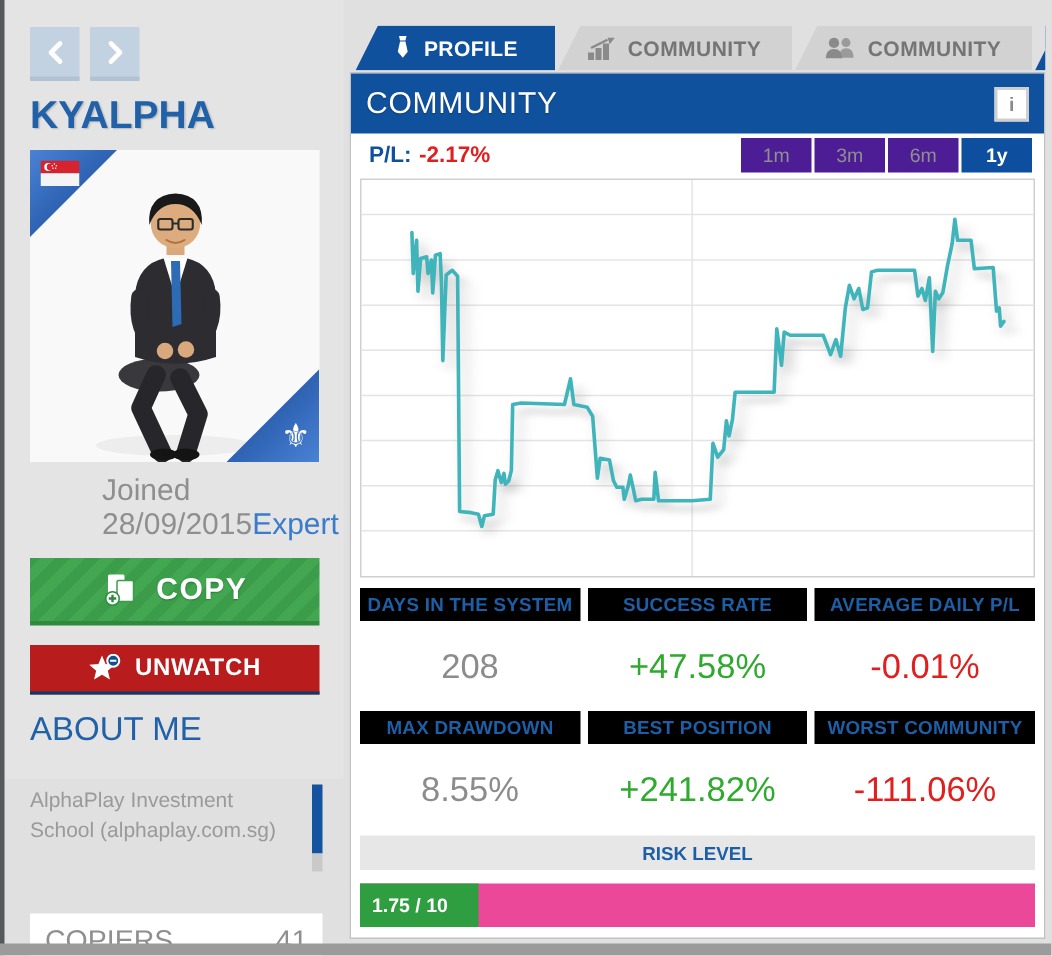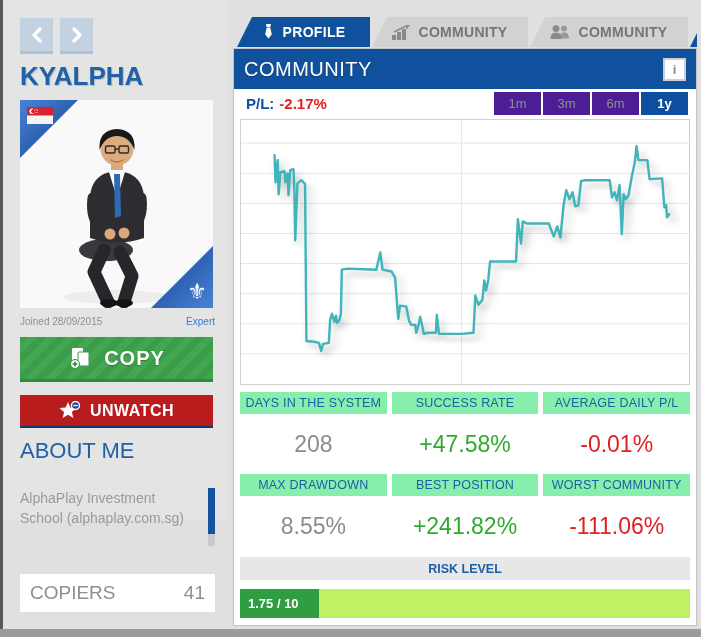--- a/index.html
+++ b/index.html
@@ -12,21 +12,21 @@
   .sidebar{position:absolute;left:3px;top:0;width:226px;height:519px;background:#e4e4e4;box-sizing:border-box;padding:18px 14px 0 17px;}
   .nav-arrows{display:flex;gap:7px;}
   .arrow-btn{width:33px;height:33px;background:#c3d2e0;border-bottom:3px solid #b2c2d2;display:flex;align-items:center;justify-content:center;cursor:pointer;}
   .username{margin-top:7px;font-size:26px;font-weight:bold;color:#2061a8;text-shadow:1px 1px 1px rgba(0,0,0,0.18);}
   .photo{position:relative;margin-top:8px;width:193px;height:208px;background:#f9f9f9;overflow:hidden;}
   .corner{position:absolute;}
   .corner.tl{left:0;top:0;width:58px;height:58px;background:linear-gradient(135deg,#4a82d4 0%,#1d4f9f 80%);clip-path:polygon(0 0,100% 0,0 100%);}
   .corner.tl svg{position:absolute;left:7px;top:7px;}
   .corner.br{right:0;bottom:0;width:62px;height:62px;background:linear-gradient(315deg,#4a82d4 0%,#1d4f9f 80%);clip-path:polygon(100% 0,100% 100%,0 100%);}
   .fleur{position:absolute;right:6px;bottom:4px;color:#fff;font-size:22px;font-family:"DejaVu Sans",sans-serif;}
-  .joined-row{margin-top:8px;display:flex;justify-content:space-between;align-items:flex-end;font-size:10px;}
+  .joined-row{margin-top:8px;display:flex;justify-content:space-between;align-items:flex-end;font-size:20px;margin-left:48px;}
   .joined{color:#8f8f8f;}
   .expert{color:#3a7cc9;cursor:pointer;}
   .copy-btn{margin-top:10px;width:193px;height:45px;border:none;border-bottom:3px solid #2f8a3e;cursor:pointer;display:flex;align-items:center;justify-content:center;gap:10px;background:repeating-linear-gradient(-45deg,#42a750 0 7px,#3b9c49 7px 14px);color:#fff;font-family:"Liberation Sans",sans-serif;font-size:20px;font-weight:bold;letter-spacing:1px;text-shadow:0 1px 1px rgba(0,0,0,0.25);}
   .unwatch-btn{margin-top:13px;width:193px;height:33px;border:none;border-bottom:2px solid #0c3a6b;cursor:pointer;display:flex;align-items:center;justify-content:center;gap:9px;background:#b91c1c;color:#fff;font-family:"Liberation Sans",sans-serif;font-size:16px;font-weight:bold;letter-spacing:0.5px;}
   .about-heading{margin-top:10px;font-size:22px;color:#2061a8;}
   .about-row{margin-top:24px;display:flex;min-height:66px;}
   .about-text{flex:1;color:#9a9a9a;font-size:14px;line-height:1.45;padding-right:6px;}
   .about-scroll{width:7px;display:flex;flex-direction:column;}
   .scroll-thumb{height:46px;background:#1353a0;}
   .scroll-rest{height:12px;background:#c9c9c9;}
@@ -50,27 +50,27 @@
   .pl-label{font-size:15px;font-weight:bold;color:#10519e;}
   .pl-value{font-size:15px;font-weight:bold;color:#e01f1f;margin-left:5px;}
   .ranges{display:flex;gap:2px;}
   .range-btn{width:47px;height:23px;background:#4c1d95;color:#8f8f8f;font-size:13px;display:flex;align-items:center;justify-content:center;cursor:pointer;}
   .range-btn.active{background:#0d4f9e;color:#fff;font-weight:bold;}
   .chart{position:relative;margin-top:1px;height:264px;border:1px solid #d0d0d0;background:#fff;}
   .chart svg{position:absolute;left:0;top:0;width:100%;height:100%;}
   .grid{stroke:#e4e4e4;stroke-width:1;vector-effect:non-scaling-stroke;}
   .plline{fill:none;stroke-width:2.4;stroke-linejoin:round;stroke-linecap:round;vector-effect:non-scaling-stroke;filter:drop-shadow(1.5px 2px 1px rgba(130,130,130,0.45));}
   .stat-grid{margin-top:7px;display:grid;grid-template-columns:1fr 1fr 1fr;gap:6px 5px;}
-  .stat-head{height:22px;background:#86efac;display:flex;align-items:center;justify-content:center;color:#1d5fa6;font-size:12.5px;font-weight:normal;letter-spacing:0.2px;}
+  .stat-head{height:22px;background:#000000;display:flex;align-items:center;justify-content:center;color:#1d5fa6;font-size:12.5px;font-weight:bold;letter-spacing:0.2px;}
   .stat-val{height:48px;display:flex;align-items:center;justify-content:center;font-size:23px;}
   .neu{color:#8c8c8c;}
   .pos{color:#2faa2f;}
   .neg{color:#e01f1f;}
   .risk-head{margin-top:7px;height:23px;background:#e7e7e7;display:flex;align-items:center;justify-content:center;color:#1d5fa6;font-size:12.5px;font-weight:bold;}
-  .risk-bar{margin-top:9px;height:29px;background:#bef264;position:relative;}
+  .risk-bar{margin-top:9px;height:29px;background:#ec4899;position:relative;}
   .risk-fill{height:29px;background:#2f9e41;display:flex;align-items:center;}
   .risk-fill span{color:#fff;font-size:13px;font-weight:bold;padding-left:8px;white-space:nowrap;}
 </style>
 </head>
 <body>
 
 <div class="page">
 
   <div class="sidebar">
     <div class="nav-arrows">

